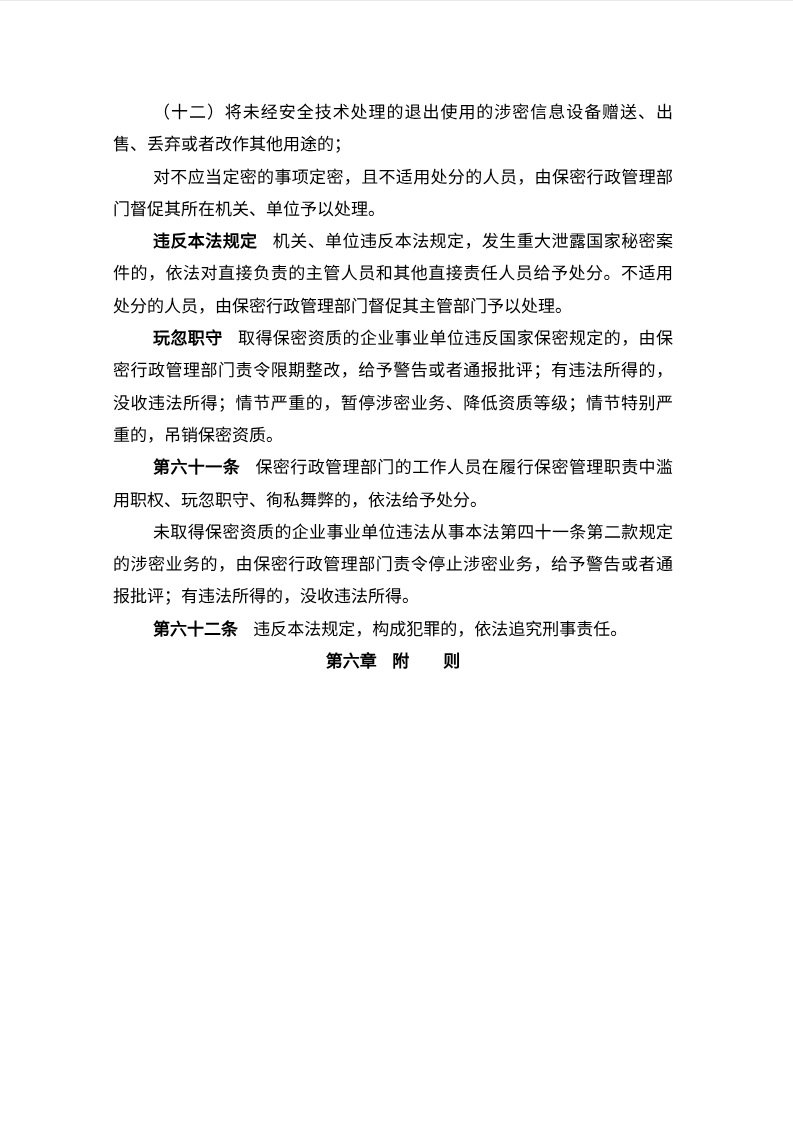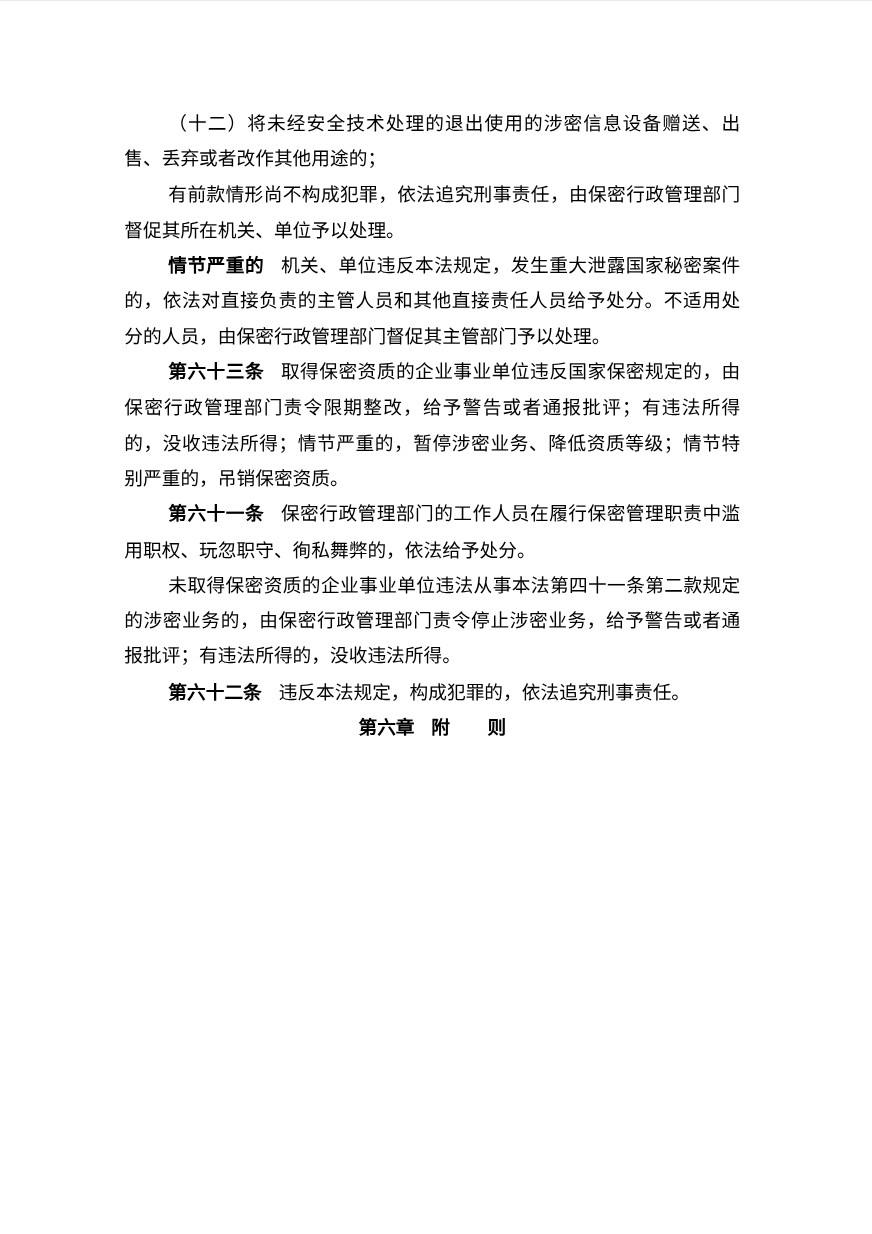--- a/index.html
+++ b/index.html
@@ -54,27 +54,27 @@
 </style>
 </head>
 <body>
 
 <div class="page">
   <div class="content">
 
     <p class="para"><span>（十二）将未经安全技术处理的退出使用的涉密信息设备赠送、出售、丢弃或者改作其他用途的；</span></p>
 
 
-    <p class="para"><span>有前款情形尚不构成犯罪，依法追究刑事责任，由保密行政管理部门督促其所在机关、单位予以处理。</span></p>
+    <p class="para"><span>对不应当定密的事项定密，且不适用处分的人员，由保密行政管理部门督促其所在机关、单位予以处理。</span></p>
 
-    <p class="para"><b class="lead">情节严重的</b><span>机关、单位违反本法规定，发生重大泄露国家秘密案件的，依法对直接负责的主管人员和其他直接责任人员给予处分。不适用处分的人员，由保密行政管理部门督促其主管部门予以处理。</span></p>
+    <p class="para"><b class="lead">违反本法规定</b><span>机关、单位违反本法规定，发生重大泄露国家秘密案件的，依法对直接负责的主管人员和其他直接责任人员给予处分。不适用处分的人员，由保密行政管理部门督促其主管部门予以处理。</span></p>
 
 
 
-    <p class="para"><b class="lead">第六十三条</b><span>取得保密资质的企业事业单位违反国家保密规定的，由保密行政管理部门责令限期整改，给予警告或者通报批评；有违法所得的，没收违法所得；情节严重的，暂停涉密业务、降低资质等级；情节特别严重的，吊销保密资质。</span></p>
+    <p class="para"><b class="lead">玩忽职守</b><span>取得保密资质的企业事业单位违反国家保密规定的，由保密行政管理部门责令限期整改，给予警告或者通报批评；有违法所得的，没收违法所得；情节严重的，暂停涉密业务、降低资质等级；情节特别严重的，吊销保密资质。</span></p>
 
     <p class="para"><b class="lead">第六十一条</b><span>保密行政管理部门的工作人员在履行保密管理职责中滥用职权、玩忽职守、徇私舞弊的，依法给予处分。</span></p>
 
     <p class="para"><span>未取得保密资质的企业事业单位违法从事本法第四十一条第二款规定的涉密业务的，由保密行政管理部门责令停止涉密业务，给予警告或者通报批评；有违法所得的，没收违法所得。</span></p>
 
     <p class="para"><b class="lead">第六十二条</b><span>违反本法规定，构成犯罪的，依法追究刑事责任。</span></p>
 
     <p class="para chapter"><b class="lead">第六章</b><b>附　　则</b></p>
 
 

